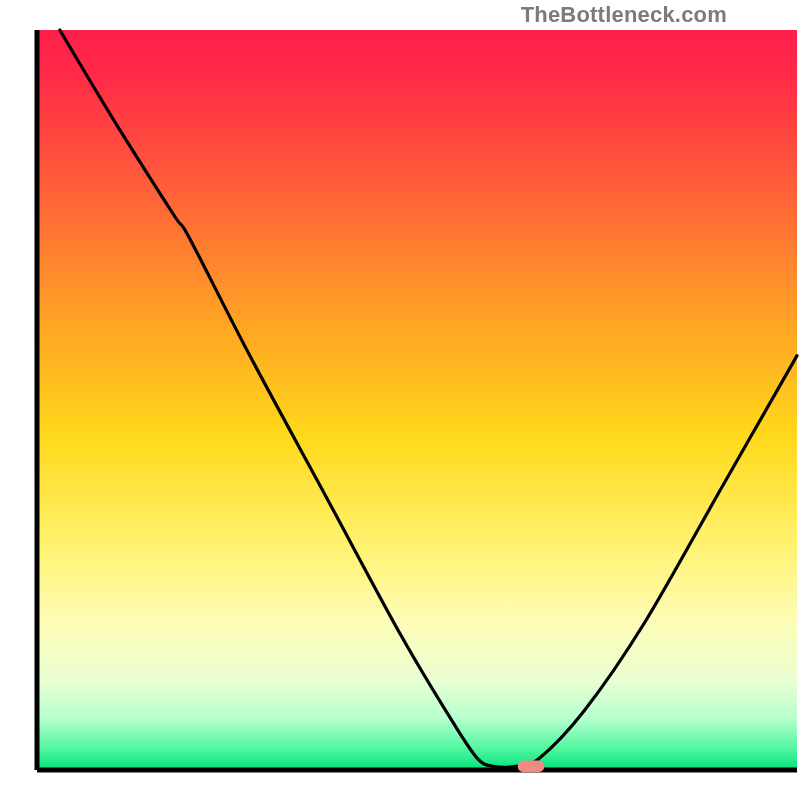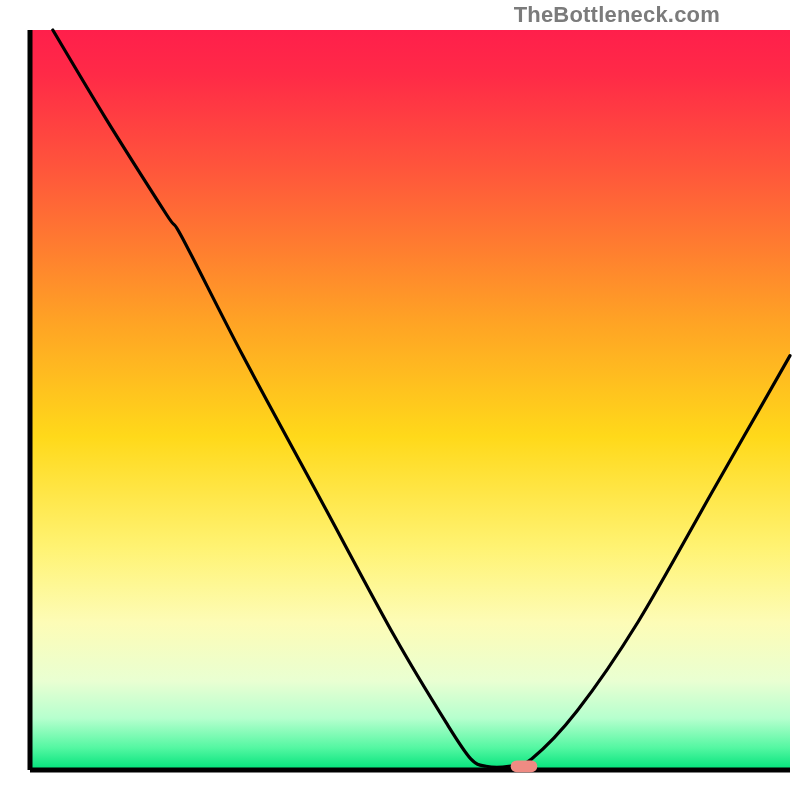--- a/index.html
+++ b/index.html
@@ -8,20 +8,21 @@
     width: 800px;
     height: 800px;
     overflow: hidden;
     background: #ffffff;
     font-family: Arial, Helvetica, sans-serif;
   }
   .chart-container {
     position: relative;
     width: 728px;
     height: 800px;
+    padding-left: 7px;
   }
   .watermark {
     position: absolute;
     top: 2px;
     right: 8px;
     font-size: 22px;
     font-weight: 600;
     color: #7b7b7b;
     letter-spacing: 0.2px;
     z-index: 5;

